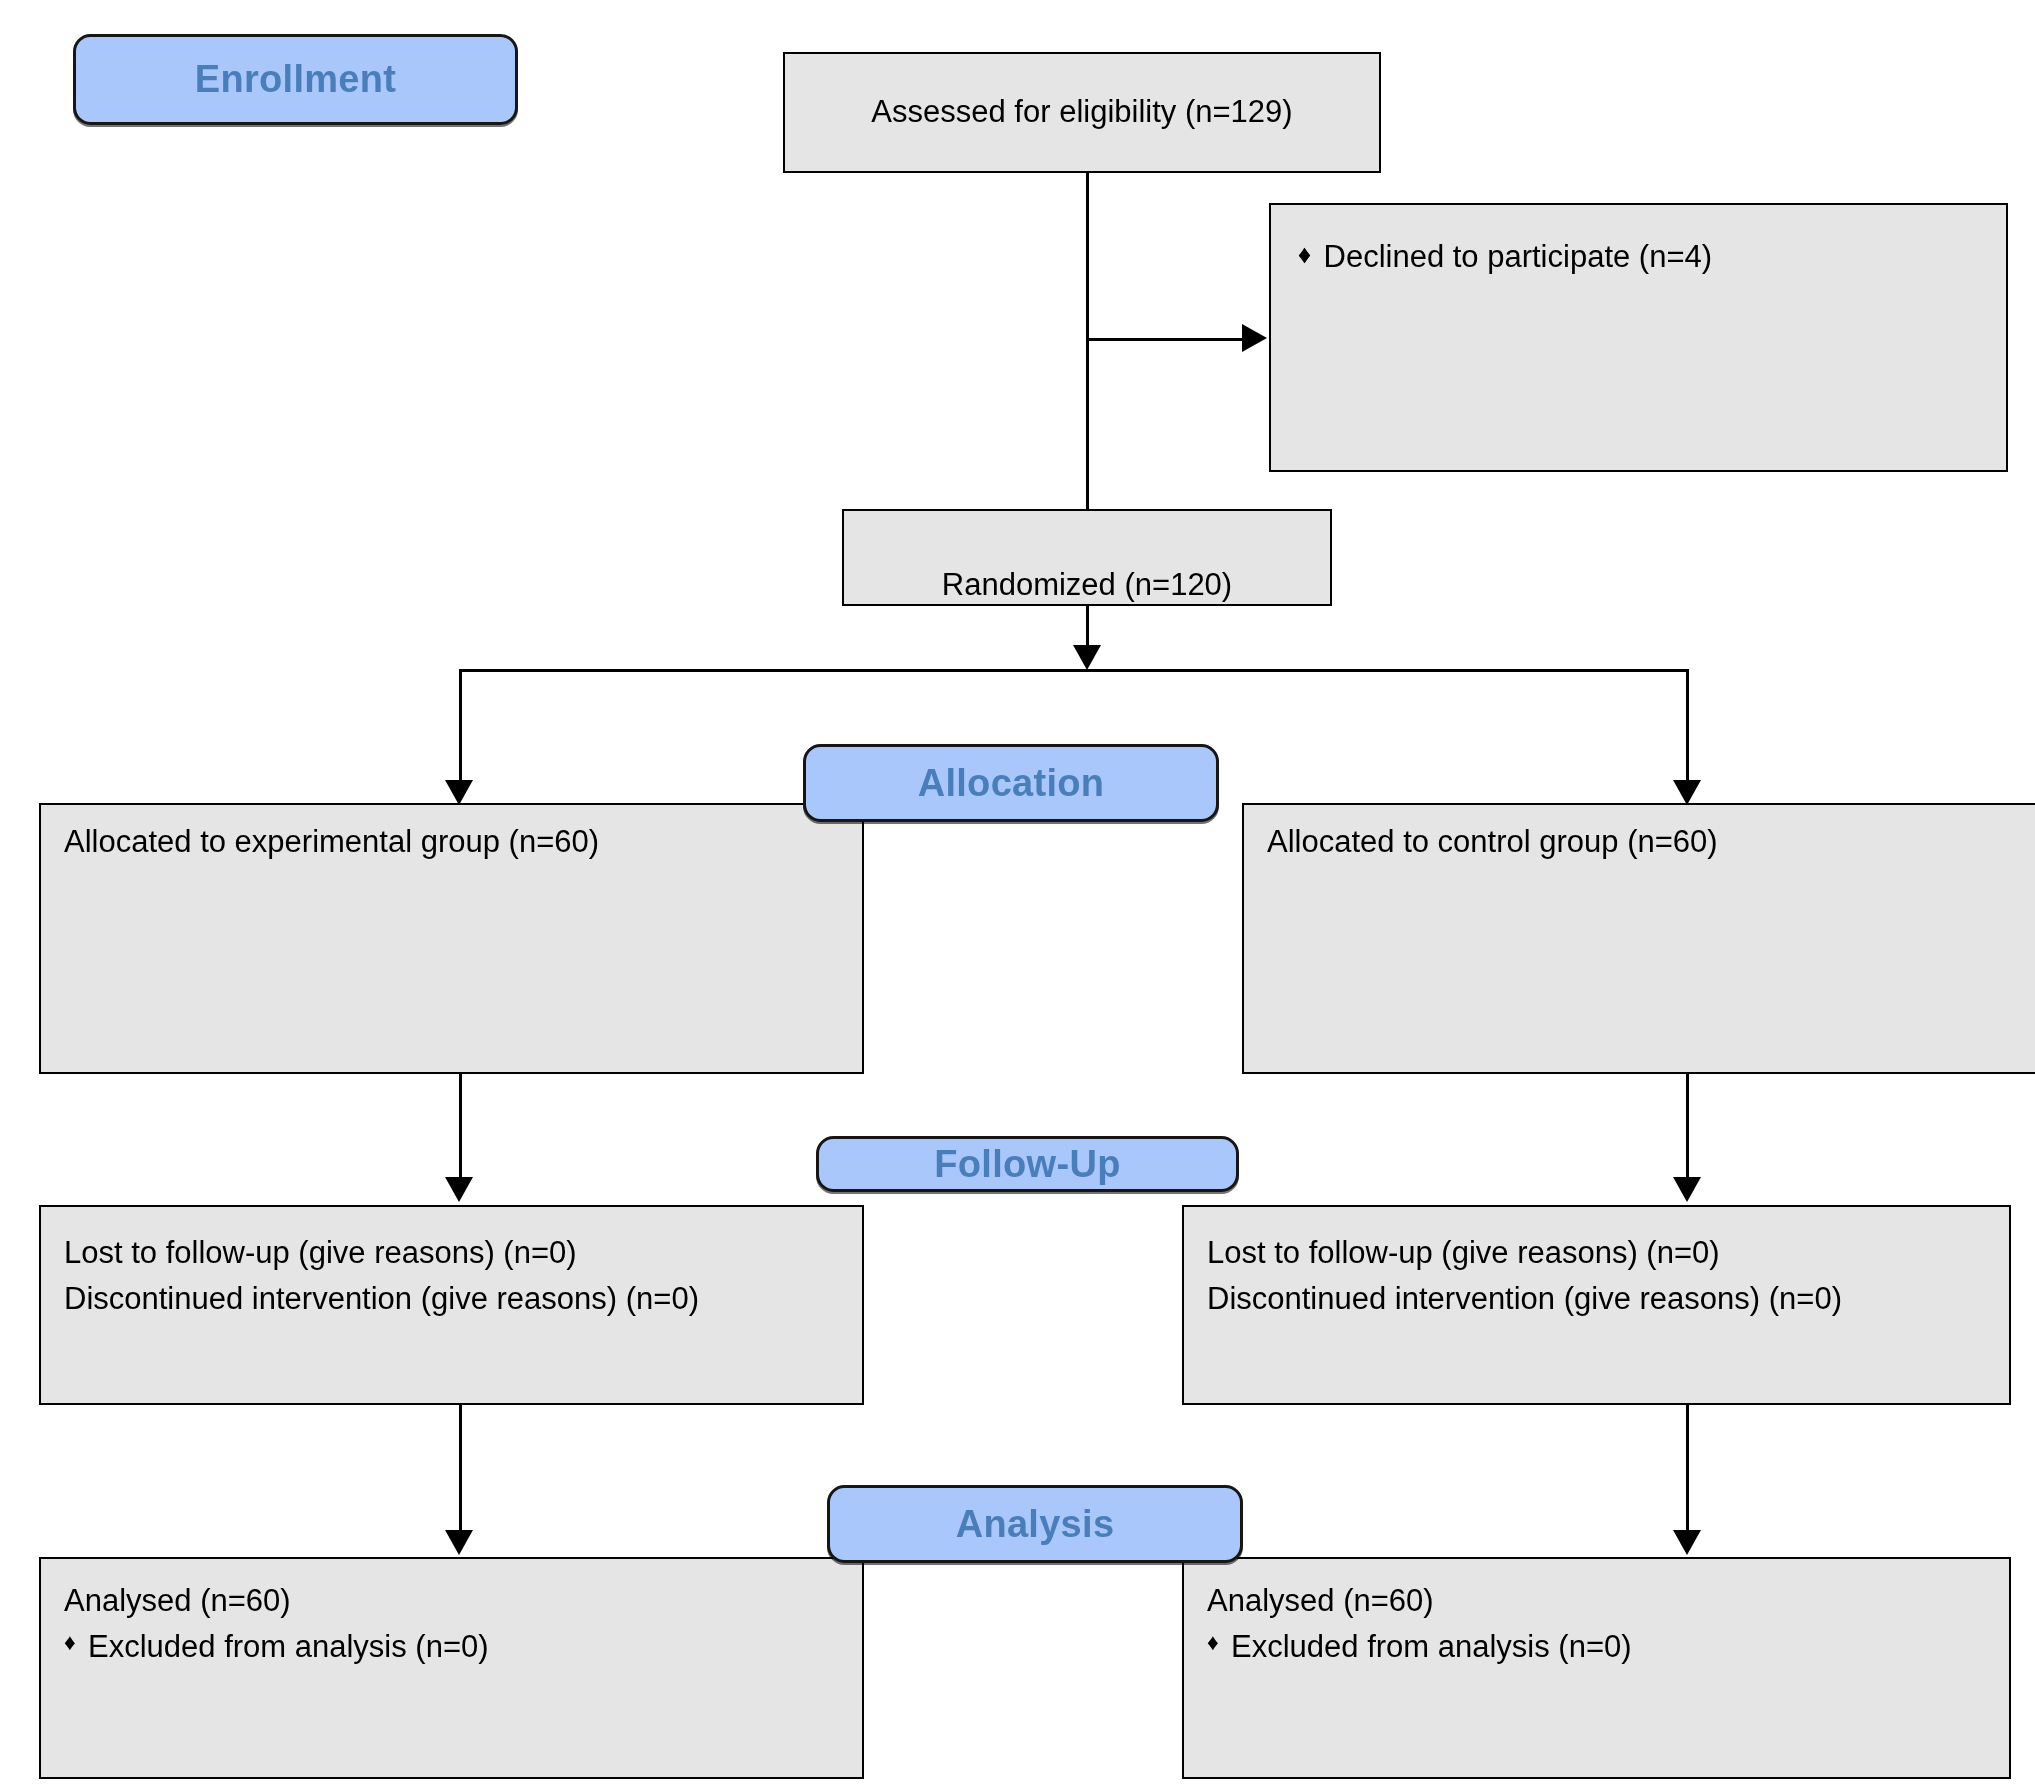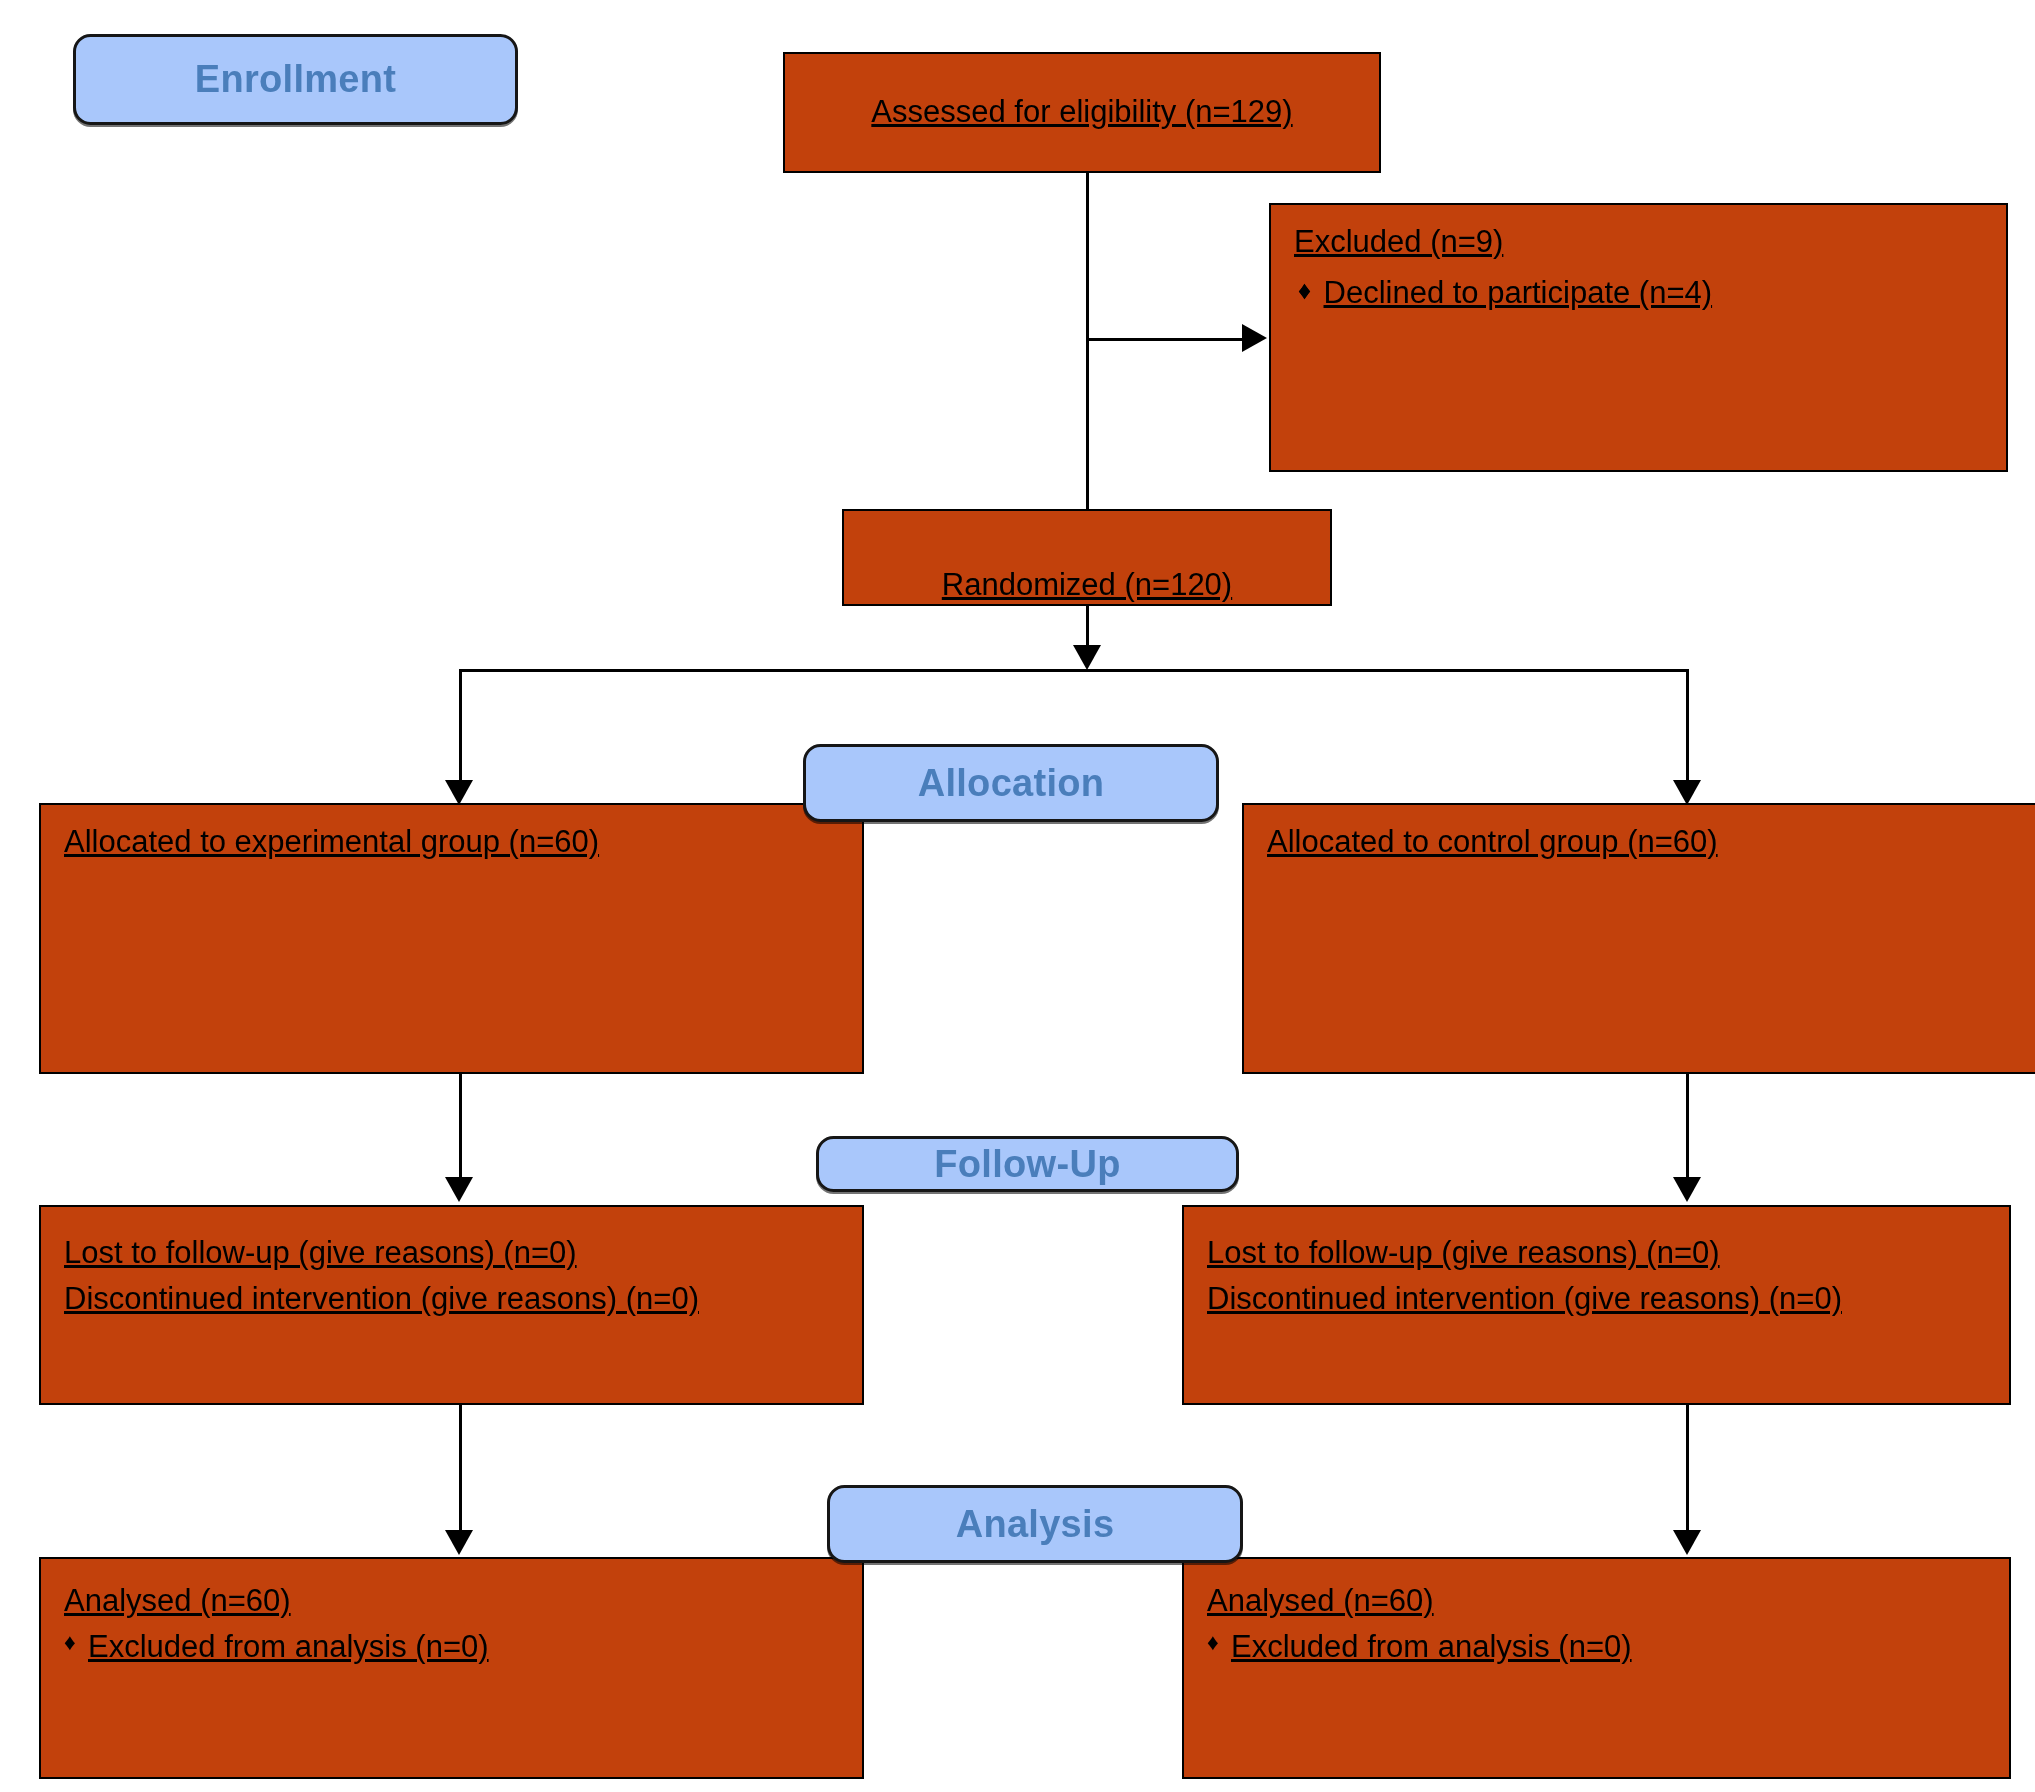--- a/index.html
+++ b/index.html
@@ -16,27 +16,26 @@
     width: 2035px;
     height: 1792px;
     background: #ffffff;
     overflow: hidden;
   }
 
   
   .node {
     position: absolute;
     box-sizing: border-box;
-    background: #c2410c;
+    background: #e5e5e5;
     border: 2.7px solid #000000;
     color: #000000;
     font-size: 31px;
     line-height: 1.18;
     padding: 19px 23px;
-    text-decoration: underline;
   }
   .node.center {
     display: flex;
     align-items: center;
     justify-content: center;
     padding: 0 13.4px;
     text-align: center;
   }
   .node .line {
     display: block;
@@ -135,21 +134,20 @@
   <div class="node center" style="left:783px; top:52px; width:598px; height:121px;">
     <span>Assessed for eligibility (n=129)</span>
   </div>
 
   <div class="vline" style="left:1086px; top:173px; height:336px;"></div>
 
   <div class="hline" style="left:1086px; top:338px; width:158px;"></div>
   <div class="arrow-right" style="left:1242px; top:324px;"></div>
 
   <div class="node" style="left:1269px; top:203px; width:739px; height:269px;">
-    <span class="line">Excluded (n=9)</span>
     <ul class="bullets">
       <li>
         <span class="bullet-glyph">♦</span>
       </li>
       <li>
         <span class="bullet-glyph">♦</span>
         <span>Declined to participate (n=4)</span>
       </li>
     </ul>
   </div>

